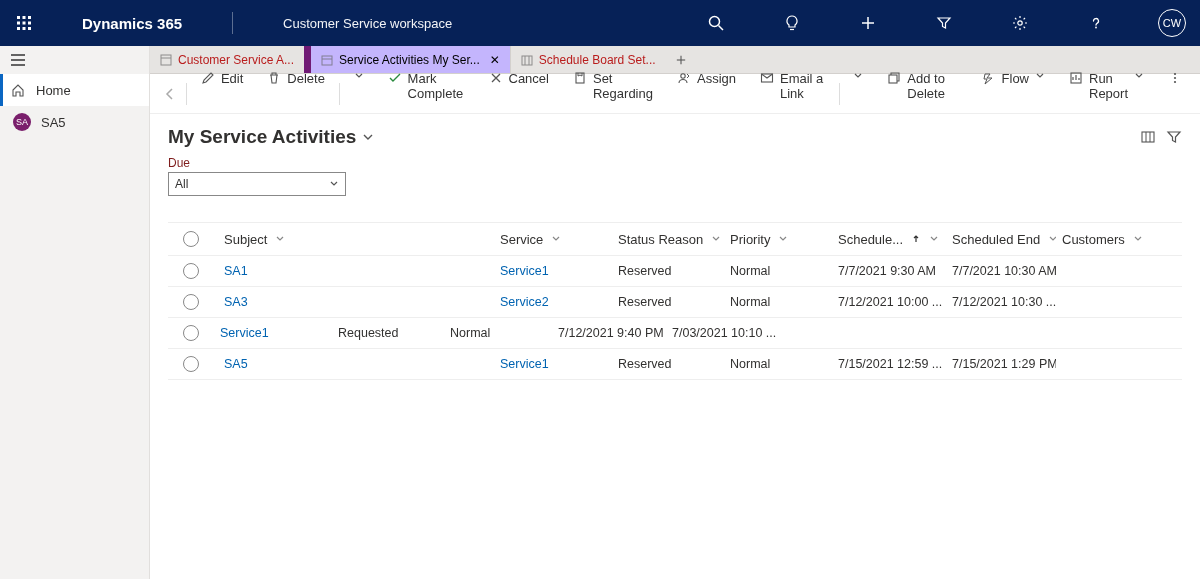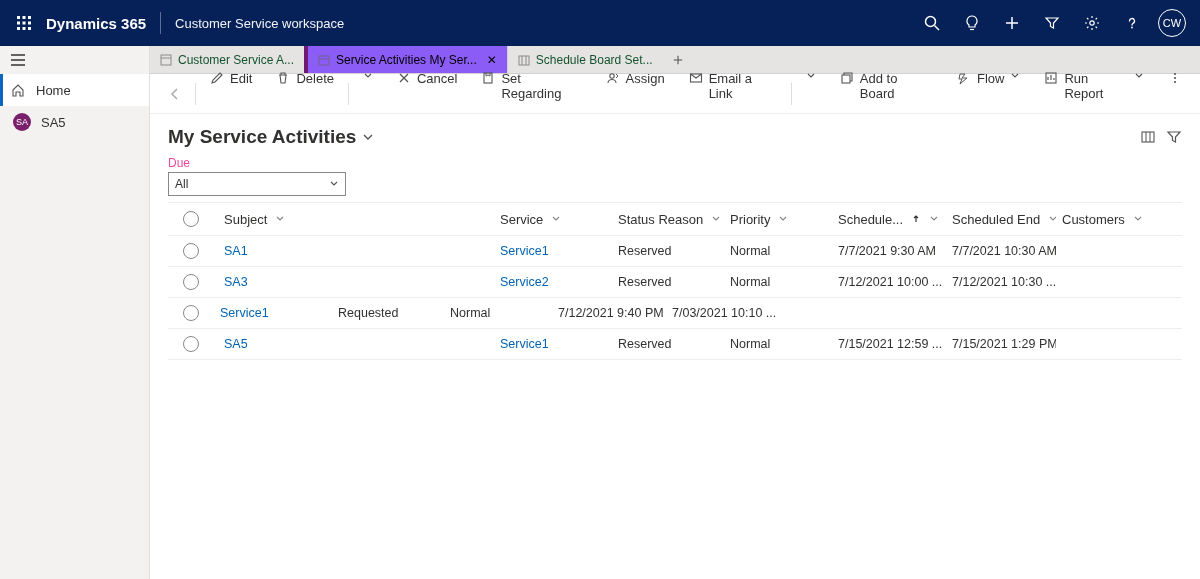--- a/index.html
+++ b/index.html
@@ -1,19 +1,19 @@
 <!DOCTYPE html>
 <html><head>
 <meta charset="utf-8">
 <style>
   * { box-sizing: border-box; margin: 0; padding: 0; font-family: "Segoe UI", Arial, sans-serif; }
   body { width: 1200px; height: 579px; overflow: hidden; font-size: 13px; color: #323130; background:#fff; }
   
   
-  .topbar { background:#062157; color:#fff; height:46px; display:flex; align-items:center; padding:0 8px; }
+  .topbar { background:#062157; color:#fff; height:46px; display:flex; align-items:center; padding:0 8px;gap:36px; }
   .topbar .waffle { width:32px; height:32px; display:flex; align-items:center; justify-content:center; cursor:pointer; }
   .topbar .brand { font-weight:600; font-size:15px; margin-left:6px; }
   .topbar .divider { width:1px; height:22px; background:rgba(255,255,255,.35); margin:0 14px; }
   .topbar .workspace { font-size:13px; opacity:.95; }
   .topbar .spacer { flex:1; }
   .topbar .iconbtn { width:40px; height:46px; display:flex; align-items:center; justify-content:center; cursor:pointer; }
   .topbar svg { fill:#fff; }
   .avatar-circle { width:28px; height:28px; border:1px solid #fff; border-radius:50%; display:flex; align-items:center; justify-content:center; font-size:11px; margin:0 6px; }
 
   
@@ -22,48 +22,48 @@
   .leftbar .hamburger { height:28px; display:flex; align-items:center; padding:0 10px; cursor:pointer; }
   .nav-item { display:flex; align-items:center; height:32px; padding:0 14px; cursor:pointer; }
   .nav-item .ico { width:16px; display:flex; justify-content:center; margin-right:10px; }
   .nav-item.home { background:#fff; border-left:3px solid #0a66c2; padding-left:7px; }
   .sa-badge { width:18px; height:18px; border-radius:50%; background:#7a1f6c; color:#fff; font-size:9px; display:flex; align-items:center; justify-content:center; margin-right:10px; margin-left:-1px; }
 
   .rightpane { flex:1; display:flex; flex-direction:column; min-width:0; }
   
   
   .tabstrip { height:28px; background:#e6e4e2; display:flex; align-items:stretch; border-bottom:1px solid #d3d0cd; }
-  .tab { display:flex; align-items:center; padding:0 10px; font-size:12px; color:#14532d; cursor:pointer; }
+  .tab { display:flex; align-items:center; padding:0 10px; font-size:12px; color:#b91c1c; cursor:pointer; }
   .tab .tabico { margin-right:6px; opacity:.7; }
-  .tab.active { background:#8b5cf6; color:#000; border-right:1px solid #d3d0cd; border-left:4px solid #701a75; }
+  .tab.active { background:#c4b5fd; color:#000; border-right:1px solid #d3d0cd; border-left:7px solid #701a75; }
   .tab .close { margin-left:10px; font-size:12px; cursor:pointer; }
   .tab.new { width:30px; justify-content:center; }
 
   
   .cmdbar { height:40px; border-bottom:1px solid #eee; display:flex; align-items:center; padding:0 8px; gap:4px; }
   .cmdbar .back { width:34px; display:flex; justify-content:center; color:#999; cursor:pointer; }
   .cmd { display:flex; align-items:flex-start; padding:0 10px; height:46px; cursor:pointer; font-size:13px; color:#333; }
   .cmd .ci { margin-right:6px; display:flex; align-items:center; }
   .cmdsep { width:1px; height:22px; background:#ddd; }
   .chev { margin-left:6px; }
 
   
   .content { flex:1; padding:12px 18px; overflow:auto; }
   .viewheader { display:flex; align-items:center; gap:0; }
   .viewtitle { font-size:19px; font-weight:600; display:flex; align-items:center; gap:6px; }
   .viewheader .right { margin-left:auto; display:flex; align-items:center; gap:10px; }
   .searchbox { display:flex; align-items:center; border:1px solid #c8c6c4; height:28px; width:156px; padding:0 6px; }
   .searchbox input { border:none; outline:none; flex:1; font-size:12px; background:transparent; }
 
   .due { margin-top:8px; }
-  .due-label { font-size:12px; color:#ec4899; }
+  .due-label { font-size:12px; color:#7f1d1d; }
   .due-select { margin-top:2px; width:178px; height:24px; border:1px solid #888; display:flex; align-items:center; justify-content:space-between; padding:0 6px; font-size:12px; cursor:pointer; background:#fff; }
 
   
-  .grid { margin-top:6px; }
+  .grid { margin-top:26px; }
   .grid-header, .grid-row { display:flex; align-items:center; border-bottom:1px solid #eee; }
   .grid-header { height:34px; border-top:1px solid #eee; font-size:13px; }
   .grid-row { height:31px; font-size:12.5px; }
   .cell { padding:0 6px; display:flex; align-items:center; gap:4px; overflow:hidden; white-space:nowrap; text-overflow:ellipsis; }
   .c-sel { width:46px; justify-content:center; }
   .c-subject { width:280px; padding-left:10px; }
   .c-service { width:118px; }
   .c-status { width:112px;justify-content:space-between; }
   .c-priority { width:108px; }
   .c-start { width:114px; }
@@ -229,20 +229,28 @@
       </div>
       <div class="cmdsep"></div>
       <div class="cmd">
         <svg width="10" height="10" viewBox="0 0 10 10">
             <path d="M2 3l3 3 3-3" stroke="#555" stroke-width="1.2" fill="none"></path>
           </svg>
       </div>
       <div class="cmd">
         <span class="ci">
             <svg width="14" height="14" viewBox="0 0 14 14">
+              <path d="M2 7l3 3 7-7" stroke="#2a8a3e" stroke-width="1.4" fill="none"></path>
+            </svg>
+          </span>
+        <span>Mark Complete</span>
+      </div>
+      <div class="cmd">
+        <span class="ci">
+            <svg width="14" height="14" viewBox="0 0 14 14">
               <path d="M3 3l8 8M11 3l-8 8" stroke="#555" stroke-width="1.3"></path>
             </svg>
           </span>
         <span>Cancel</span>
       </div>
       <div class="cmd">
         <span class="ci">
             <svg width="14" height="14" viewBox="0 0 14 14">
               <rect x="3" y="2" width="8" height="10" stroke="#555" stroke-width="1.1" fill="none"></rect>
               <path d="M5 2v3l2-1 2 1V2" stroke="#555" stroke-width="1" fill="none"></path>
@@ -275,21 +283,21 @@
             <path d="M2 3l3 3 3-3" stroke="#555" stroke-width="1.2" fill="none"></path>
           </svg>
       </div>
       <div class="cmd">
         <span class="ci">
             <svg width="14" height="14" viewBox="0 0 14 14">
               <rect x="2" y="4" width="8" height="8" stroke="#555" stroke-width="1.1" fill="none"></rect>
               <path d="M4 4V2h8v8h-2" stroke="#555" stroke-width="1.1" fill="none"></path>
             </svg>
           </span>
-        <span>Add to Board</span>
+        <span>Add to Delete</span>
       </div>
       <div class="cmd">
         <span class="ci">
             <svg width="14" height="14" viewBox="0 0 14 14">
               <path d="M3 3h5l-3 4h5l-7 6 2-5H2z" stroke="#555" stroke-width="1" fill="none"></path>
             </svg>
           </span>
         <span>Flow</span>
         <span class="chev">
             <svg width="10" height="10" viewBox="0 0 10 10">

